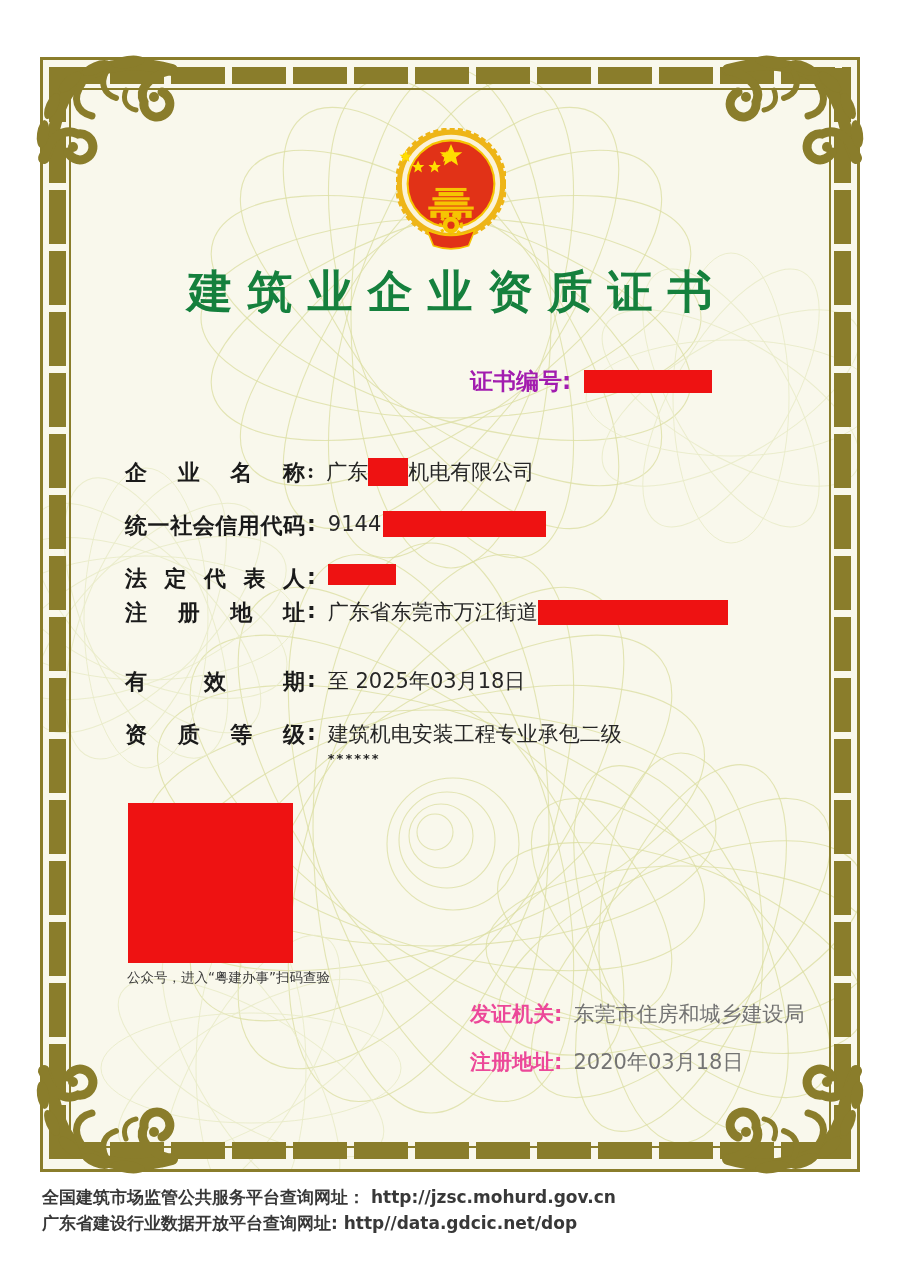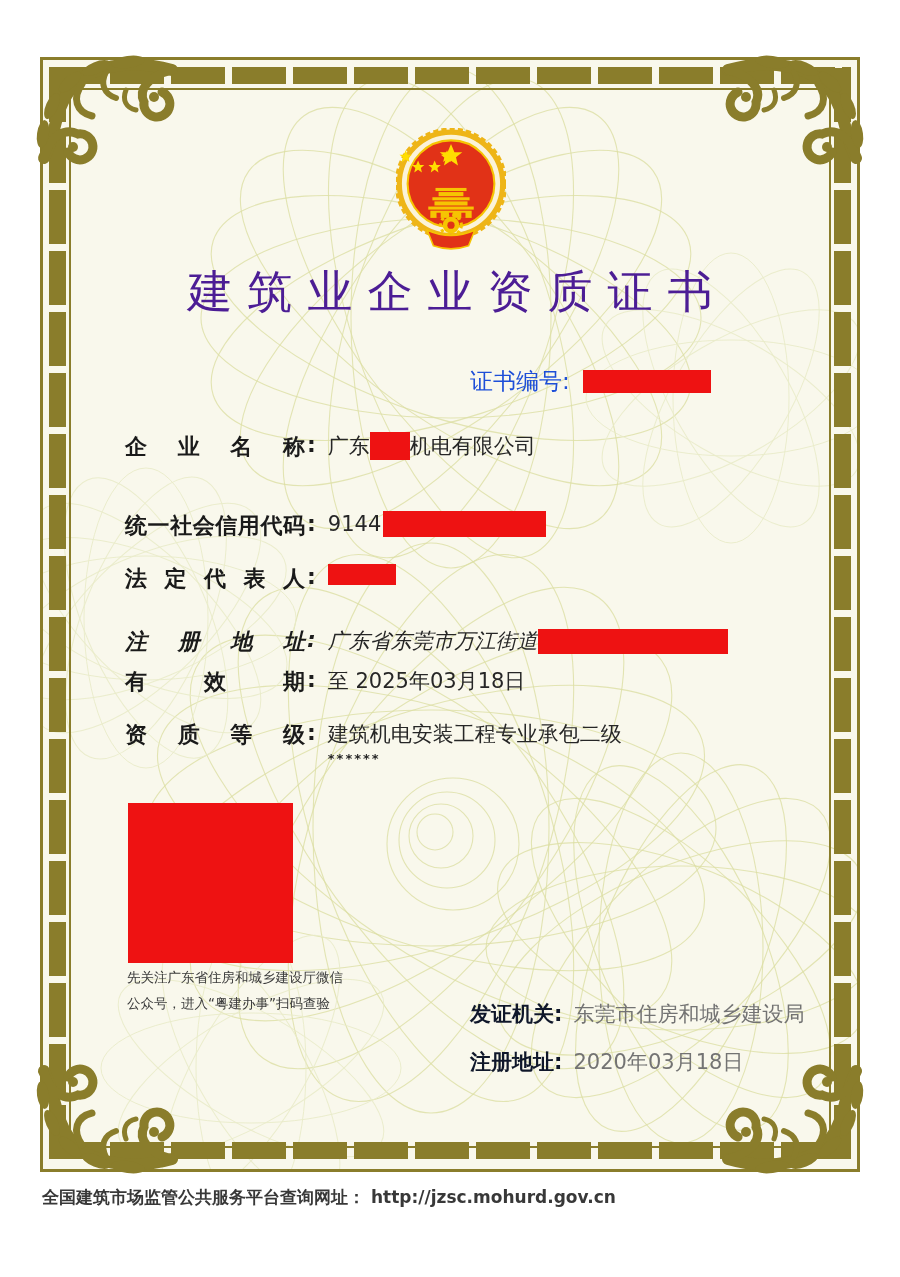--- a/index.html
+++ b/index.html
@@ -28,47 +28,47 @@
     background:repeating-linear-gradient(0deg,#8a7d2b 0 54px,rgba(0,0,0,0) 54px 61px);}
   .corner{position:absolute;width:150px;height:150px;}
   .corner.tl{left:30px;top:50px;}
   .corner.tr{right:30px;top:50px;transform:scaleX(-1);}
   .corner.bl{left:30px;bottom:98px;transform:scaleY(-1);}
   .corner.br{right:30px;bottom:98px;transform:scale(-1,-1);}
   
   .emblem{position:absolute;left:396px;top:128px;width:110px;height:124px;}
   
   .title{position:absolute;left:0;top:262px;width:900px;text-align:center;
-    font-size:45px;font-weight:400;letter-spacing:15px;padding-left:15px;
-    box-sizing:border-box;color:#4c1d95;}
+    font-size:45px;font-weight:700;letter-spacing:15px;padding-left:15px;
+    box-sizing:border-box;color:#15803d;}
   
   .certno{position:absolute;left:470px;top:366px;white-space:nowrap;}
-  .certno .lbl{font-size:23px;font-weight:400;color:#1d4ed8;}
+  .certno .lbl{font-size:23px;font-weight:700;color:#a21caf;}
   .redact{display:inline-block;background:#ee1212;}
   .certno .redact{width:128px;height:23px;margin-left:8px;vertical-align:-4px;}
   
   .frow{position:absolute;left:125px;white-space:nowrap;}
   .flabel{display:inline-block;width:180px;font-size:22px;font-weight:700;color:#1a1a1a;
     text-align:justify;text-align-last:justify;text-justify:inter-character;vertical-align:top;}
   .colon{font-size:22px;font-weight:700;margin:0 12px 0 2px;vertical-align:top;}
   .fvalue{font-size:21px;color:#262626;}
-  .r-company{top:432px;} .r-credit{top:511px;} .r-legal{top:564px;}
-  .r-address{top:627px;font-style:italic;} .r-validity{top:667px;} .r-grade{top:720px;}
+  .r-company{top:458px;font-family:Liberation Serif, serif;} .r-credit{top:511px;} .r-legal{top:564px;}
+  .r-address{top:598px;} .r-validity{top:667px;} .r-grade{top:720px;}
   .redact-company{width:40px;height:28px;vertical-align:-7px;}
   .redact-credit{width:163px;height:26px;vertical-align:-6px;margin-left:2px;}
   .redact-legal{width:68px;height:21px;vertical-align:-3px;}
   .redact-address{width:190px;height:25px;vertical-align:-6px;}
   .value-stack{display:inline-block;vertical-align:top;}
   .grade-note{font-size:13px;font-weight:700;letter-spacing:2px;color:#262626;margin-top:3px;}
   
   .qr-redact{position:absolute;left:128px;top:803px;width:165px;height:160px;background:#ee1212;}
   .qr-caption{position:absolute;left:127px;top:964px;font-size:13.5px;color:#3a3a3a;line-height:1.95;}
   
   .issue{position:absolute;left:470px;white-space:nowrap;}
-  .issue .lbl{font-size:21px;font-weight:700;color:#0f172a;}
+  .issue .lbl{font-size:21px;font-weight:700;color:#ec4899;}
   .issue .val{font-size:21px;color:#737373;margin-left:6px;}
   .issue-authority{top:1000px;}
   .issue-date{top:1048px;}
   
   .footer{position:absolute;left:42px;top:1184px;font-size:17px;font-weight:700;
     color:#383838;line-height:1.55;}
 </style>
 </head>
 <body>
 
@@ -238,28 +238,28 @@
 <div class="frow r-validity">
   <span class="flabel">有效期</span><span class="colon">:</span><span class="fvalue">至 2025年03月18日</span>
 </div>
 
 <div class="frow r-grade">
   <span class="flabel">资质等级</span><span class="colon">:</span><span class="value-stack"><span class="fvalue">建筑机电安装工程专业承包二级</span><div class="grade-note">******</div></span>
 </div>
 
 <div class="qr-redact"></div>
 <div class="qr-caption">
-  <div>先关注广东省住房和城乡建设厅微信</div>
   <div>公众号，进入“粤建办事”扫码查验</div>
 </div>
 
 <div class="issue issue-authority">
   <span class="lbl">发证机关</span><span class="lbl">:</span>
   <span class="val">东莞市住房和城乡建设局</span>
 </div>
 <div class="issue issue-date">
   <span class="lbl">注册地址</span><span class="lbl">:</span>
   <span class="val">2020年03月18日</span>
 </div>
 
 <div class="footer">
   <div>全国建筑市场监管公共服务平台查询网址： http://jzsc.mohurd.gov.cn</div>
+  <div>广东省建设行业数据开放平台查询网址: http//data.gdcic.net/dop</div>
 </div>
 
 </body></html>

